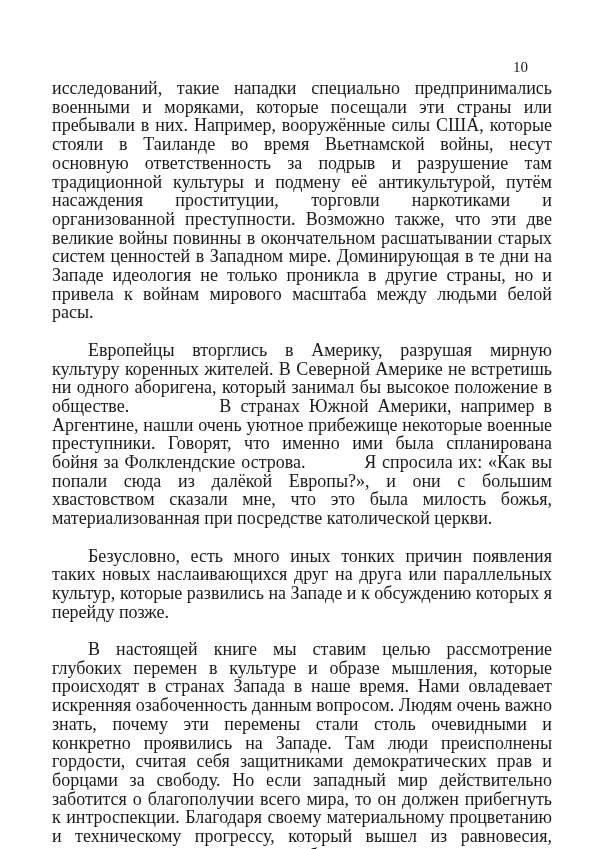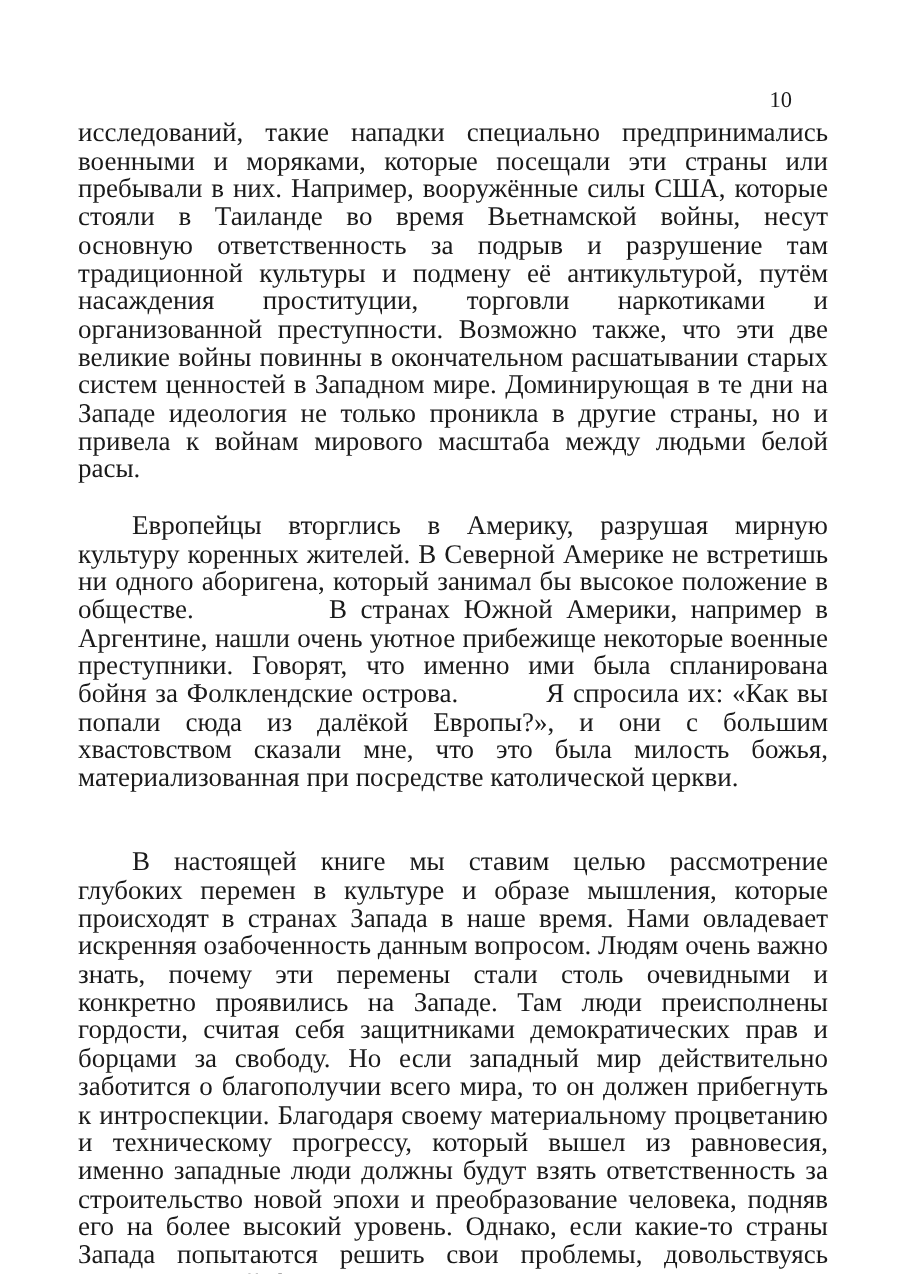--- a/index.html
+++ b/index.html
@@ -30,17 +30,18 @@
 </head>
 <body>
 
 <div class="page">
   <div class="page-number">10</div>
   <div class="body-text">
     <p class="para">исследований, такие нападки специально предпринимались военными и моряками, которые посещали эти страны или пребывали в них. Например, вооружённые силы США, которые стояли в Таиланде во время Вьетнамской войны, несут основную ответственность за подрыв и разрушение там традиционной культуры и подмену её антикультурой, путём насаждения проституции, торговли наркотиками и организованной преступности. Возможно также, что эти две великие войны повинны в окончательном расшатывании старых систем ценностей в Западном мире. Доминирующая в те дни на Западе идеология не только проникла в другие страны, но и привела к войнам мирового масштаба между людьми белой расы.</p>
     <div class="gap"></div>
     <p class="para indent" style="white-space: pre-wrap;">Европейцы вторглись в Америку, разрушая мирную культуру коренных жителей. В Северной Америке не встретишь ни одного аборигена, который занимал бы высокое положение в обществе.          В странах Южной Америки, например в Аргентине, нашли очень уютное прибежище некоторые военные преступники. Говорят, что именно ими была спланирована бойня за Фолклендские острова.          Я спросила их: «Как вы попали сюда из далёкой Европы?», и они с большим хвастовством сказали мне, что это была милость божья, материализованная при посредстве католической церкви.</p>
     <div class="gap"></div>
+    <p class="para indent">Безусловно, есть много иных тонких причин появления таких новых наслаивающихся друг на друга или параллельных культур, которые развились на Западе и к обсуждению которых я перейду позже.</p>
     <div class="gap"></div>
     <p class="para indent">В настоящей книге мы ставим целью рассмотрение глубоких перемен в культуре и образе мышления, которые происходят в странах Запада в наше время. Нами овладевает искренняя озабоченность данным вопросом. Людям очень важно знать, почему эти перемены стали столь очевидными и конкретно проявились на Западе. Там люди преисполнены гордости, считая себя защитниками демократических прав и борцами за свободу. Но если западный мир действительно заботится о благополучии всего мира, то он должен прибегнуть к интроспекции. Благодаря своему материальному процветанию и техническому прогрессу, который вышел из равновесия, именно западные люди должны будут взять ответственность за строительство новой эпохи и преобразование человека, подняв его на более высокий уровень. Однако, если какие-то страны Запада попытаются решить свои проблемы, довольствуясь реорганизацией фашистского толка, и ограничить свою задачу лишь насаждением собственной застойной системы в развитых странах, то они обрекут себя на полную неудачу при исполнении морального долга, и при этом неизвестно, где они остановятся, разрушая себя изнутри и снаружи. Бесконтрольный материализм не способен установить мир ни внутри, ни снаружи.</p>
 
   </div>
 </div>
 
 </body></html>

